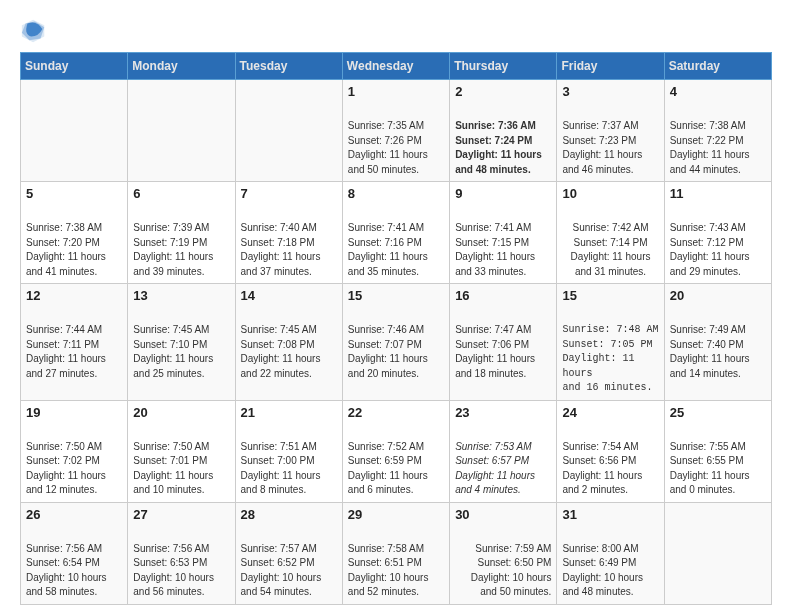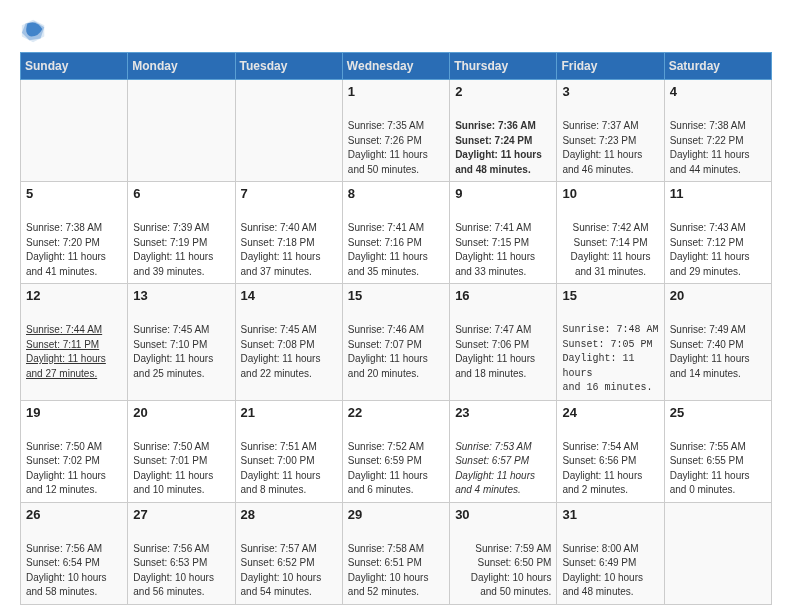--- a/index.html
+++ b/index.html
@@ -199,21 +199,21 @@
           <span class="day-number">11</span>
           <div class="day-info" style="white-space: pre-line;">Sunrise: 7:43 AM
 Sunset: 7:12 PM
 Daylight: 11 hours
 and 29 minutes.</div>
         </td>
       </tr>
       <tr>
         <td>
           <span class="day-number">12</span>
-          <div class="day-info" style="white-space: pre-line; text-decoration: underline;">Sunrise: 7:44 AM
+          <div class="day-info" style="white-space: pre-line;">Sunrise: 7:44 AM
 Sunset: 7:11 PM
 Daylight: 11 hours
 and 27 minutes.</div>
         </td>
         <td>
           <span class="day-number">13</span>
           <div class="day-info" style="white-space: pre-line;">Sunrise: 7:45 AM
 Sunset: 7:10 PM
 Daylight: 11 hours
 and 25 minutes.</div>

